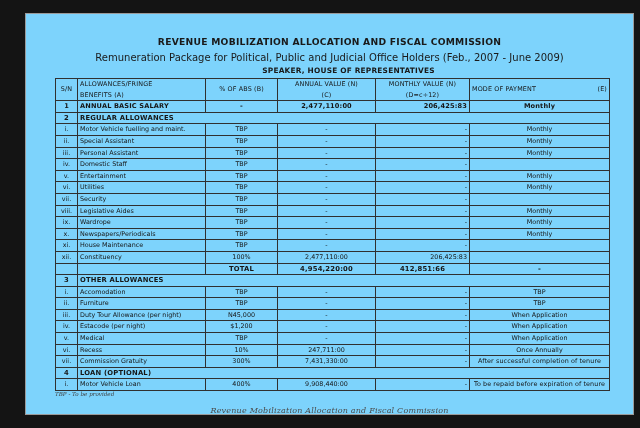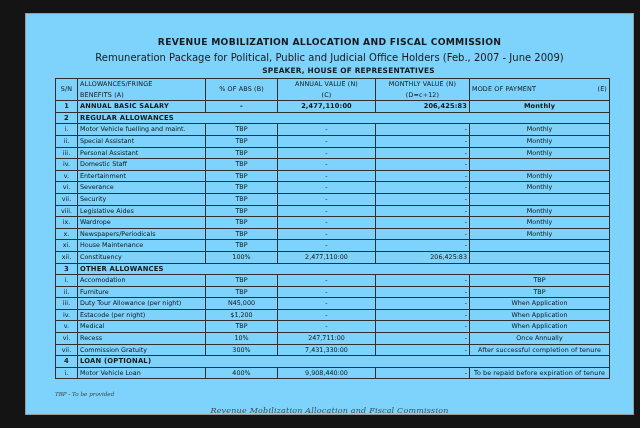--- a/index.html
+++ b/index.html
@@ -251,21 +251,21 @@
             <tr class="item">
               <td class="sn">v.</td>
               <td class="item">Entertainment</td>
               <td class="pct">TBP</td>
               <td class="annual">-</td>
               <td class="monthly">-</td>
               <td class="mode">Monthly</td>
             </tr>
             <tr class="item">
               <td class="sn">vi.</td>
-              <td class="item">Severance</td>
+              <td class="item">Utilities</td>
               <td class="pct">TBP</td>
               <td class="annual">-</td>
               <td class="monthly">-</td>
               <td class="mode">Monthly</td>
             </tr>
             <tr class="item">
               <td class="sn">vii.</td>
               <td class="item">Security</td>
               <td class="pct">TBP</td>
               <td class="annual">-</td>
@@ -305,20 +305,28 @@
               <td class="mode"></td>
             </tr>
             <tr class="item">
               <td class="sn">xii.</td>
               <td class="item">Constituency</td>
               <td class="pct">100%</td>
               <td class="annual">2,477,110:00</td>
               <td class="monthly">206,425:83</td>
               <td class="mode"></td>
             </tr>
+            <tr class="total">
+              <td class="sn"></td>
+              <td class="item"></td>
+              <td class="pct">TOTAL</td>
+              <td class="annual">4,954,220:00</td>
+              <td class="monthly">412,851:66</td>
+              <td class="mode">-</td>
+            </tr>
             <tr class="section">
               <td class="sn">3</td>
               <td class="item" colspan="5">OTHER ALLOWANCES</td>
             </tr>
             <tr class="item">
               <td class="sn">i.</td>
               <td class="item">Accomodation</td>
               <td class="pct">TBP</td>
               <td class="annual">-</td>
               <td class="monthly">-</td>

